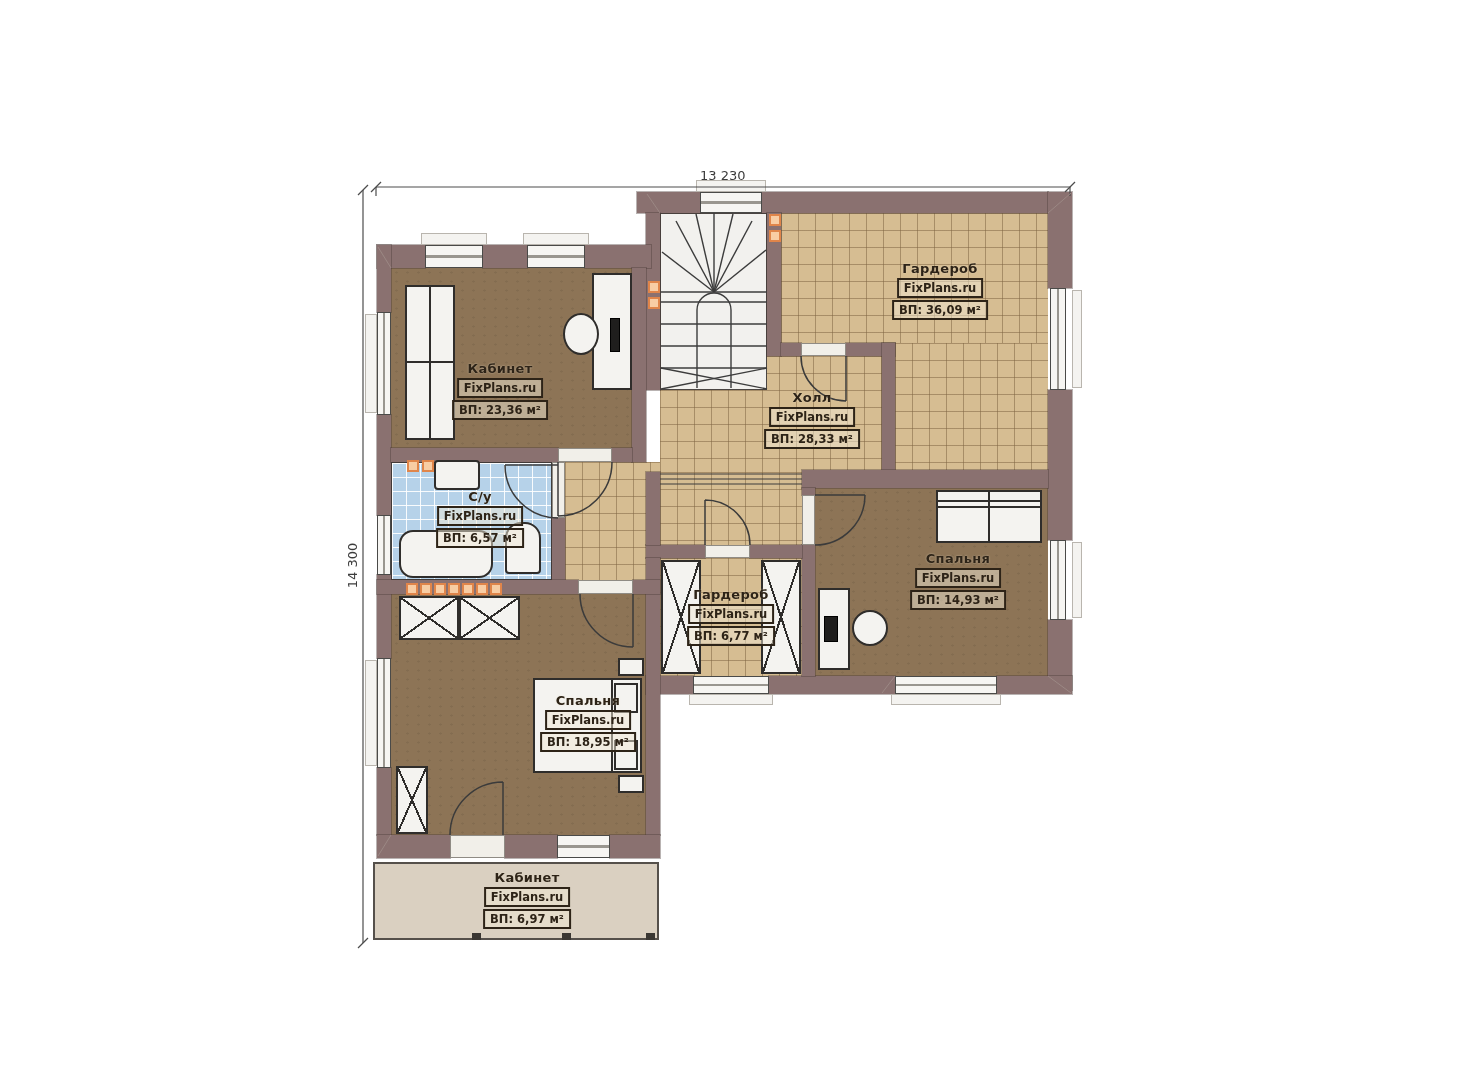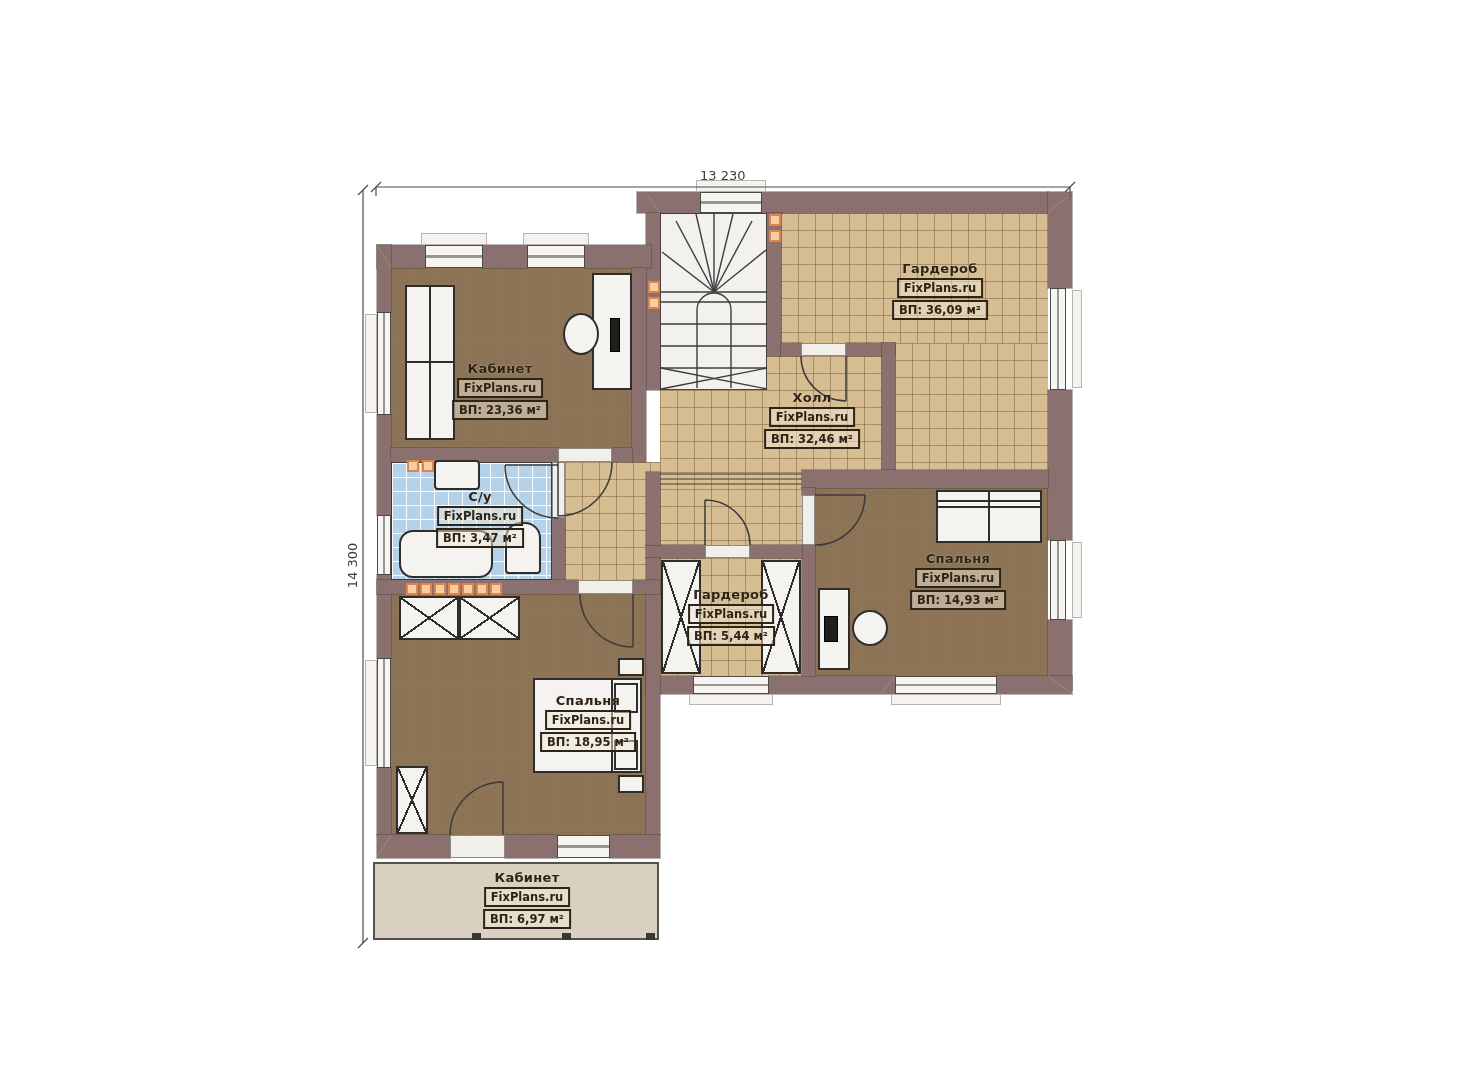--- a/index.html
+++ b/index.html
@@ -245,36 +245,36 @@
     <div class="room-box">ВП: 23,36 м²</div>
   </div>
   <div class="room-label" style="left:940px;top:261px;">
     <div class="room-name">Гардероб</div>
     <div class="room-box">FixPlans.ru</div>
     <div class="room-box">ВП: 36,09 м²</div>
   </div>
   <div class="room-label" style="left:812px;top:390px;text-align:center;">
     <div class="room-name">Холл</div>
     <div class="room-box">FixPlans.ru</div>
-    <div class="room-box">ВП: 32,46 м²</div>
+    <div class="room-box">ВП: 28,33 м²</div>
   </div>
   <div class="room-label" style="left:480px;top:489px;">
     <div class="room-name">С/у</div>
     <div class="room-box">FixPlans.ru</div>
-    <div class="room-box">ВП: 3,47 м²</div>
+    <div class="room-box">ВП: 6,57 м²</div>
   </div>
   <div class="room-label" style="left:958px;top:551px;">
     <div class="room-name">Спальня</div>
     <div class="room-box">FixPlans.ru</div>
     <div class="room-box">ВП: 14,93 м²</div>
   </div>
   <div class="room-label" style="left:731px;top:587px;">
     <div class="room-name">Гардероб</div>
     <div class="room-box">FixPlans.ru</div>
-    <div class="room-box">ВП: 5,44 м²</div>
+    <div class="room-box">ВП: 6,77 м²</div>
   </div>
   <div class="room-label" style="left:588px;top:693px;">
     <div class="room-name">Спальня</div>
     <div class="room-box">FixPlans.ru</div>
     <div class="room-box">ВП: 18,95 м²</div>
   </div>
   <div class="room-label" style="left:527px;top:870px;">
     <div class="room-name">Кабинет</div>
     <div class="room-box">FixPlans.ru</div>
     <div class="room-box">ВП: 6,97 м²</div>

